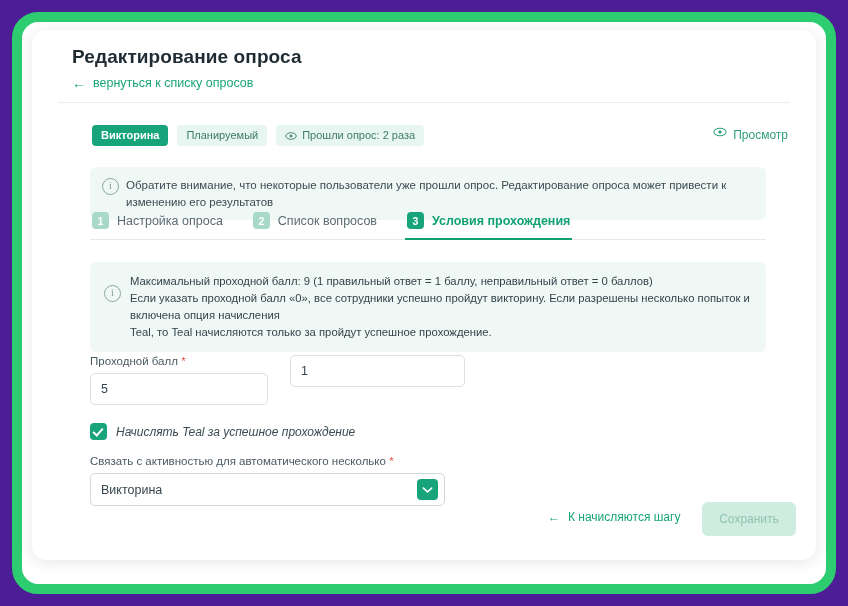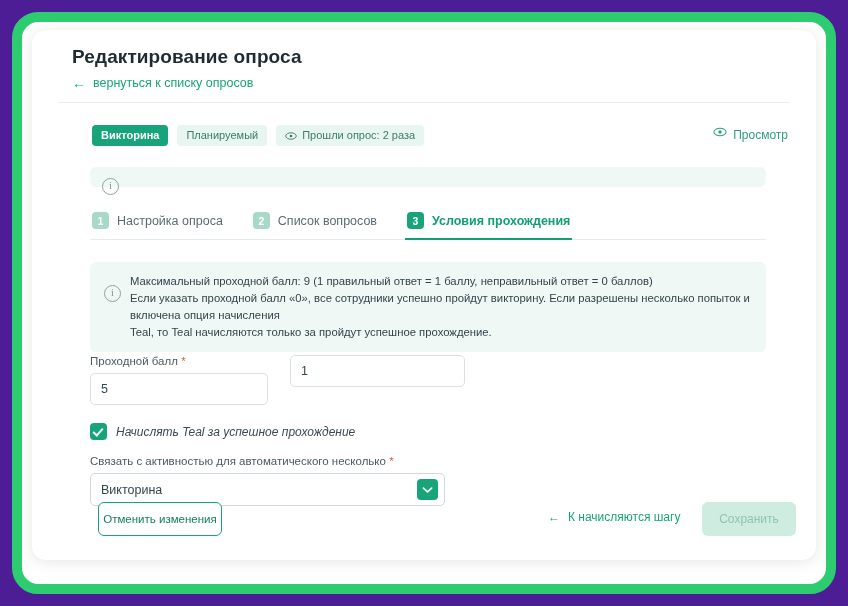--- a/index.html
+++ b/index.html
@@ -404,20 +404,21 @@
             <circle cx="8" cy="8" r="1.9" fill="#2f9e7e"></circle>
           </svg>
       </span>
       <span>Просмотр</span>
     </div>
 
     <div class="notice">
       <span class="ico">
           <span class="circle-i">i</span>
         </span>
+      <span>Обратите внимание, что некоторые пользователи уже прошли опрос. Редактирование опроса может привести к изменению его результатов</span>
     </div>
 
     <div class="steps">
       <div class="step">
         <span class="step-num dim">1</span>
         <span>Настройка опроса</span>
       </div>
       <div class="step">
         <span class="step-num dim">2</span>
         <span>Список вопросов</span>
@@ -465,23 +466,20 @@
           <span>Викторина</span>
         </div>
         <div class="select-caret">
           <svg width="11" height="8" viewBox="0 0 12 8">
               <path d="M1.5 2 L6 6 L10.5 2" fill="none" stroke="#ffffff" stroke-width="1.8" stroke-linecap="round" stroke-linejoin="round"></path>
             </svg>
         </div>
       </div>
     </div>
 
-    <div class="btn-cancel">
-      <span>Отменить изменения</span>
-    </div>
 
     <div class="prev-step">
       <span>←</span>
       <span>К начисляются шагу</span>
     </div>
 
     <div class="btn-save">
       <span>Сохранить</span>
     </div>
 

